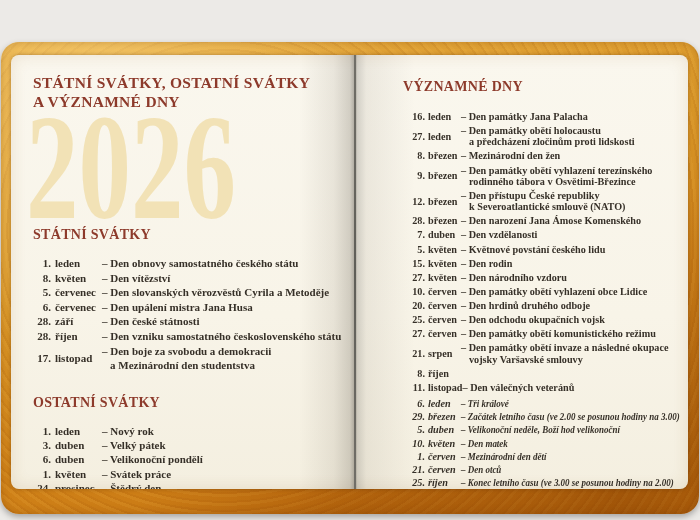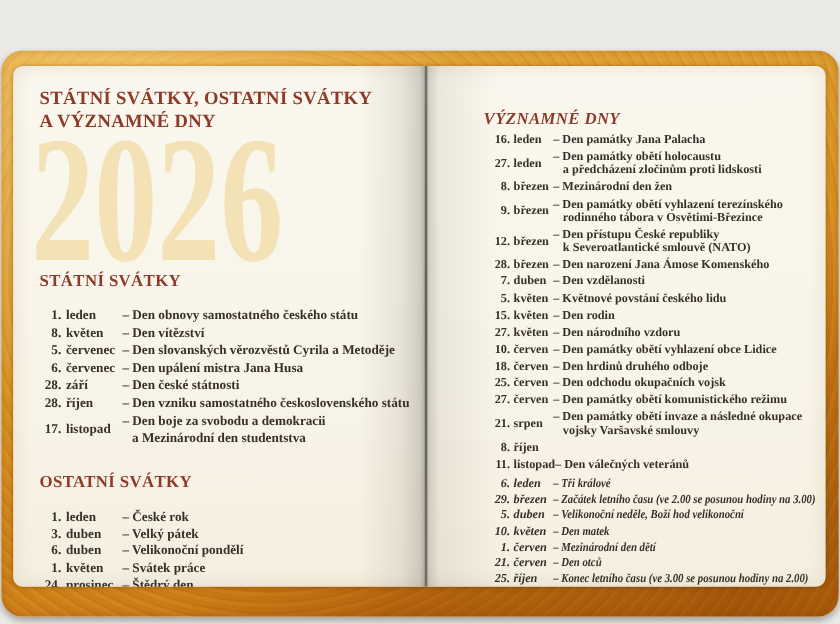--- a/index.html
+++ b/index.html
@@ -63,21 +63,21 @@
     color:#f2e2b6;transform:scaleX(.70);transform-origin:left top;
     letter-spacing:0;white-space:pre;
   }
   .sec-head{
     position:absolute;margin:0;left:22px;
     font-size:14px;line-height:16px;font-weight:bold;letter-spacing:.3px;
     color:#8d3a2b;white-space:pre;
   }
   .h-statni{top:172px;}
   .h-ostatni{top:340px;}
-  .h-vyznamne{left:48px;top:37px;font-style:italic;}
+  .h-vyznamne{left:48px;top:24px;}
 
   .rows{position:absolute;}
   .rows .row{display:flex;align-items:center;}
   .rows .date{flex:0 0 69px;white-space:pre;}
   .rows .num{display:inline-block;width:18px;text-align:right;}
   .rows .mon{padding-left:4px;}
   .rows .desc{flex:1;white-space:pre;padding-left:8px;text-indent:-8px;}
 
   .rows-statni{left:22px;top:201px;width:310px;font-size:11px;line-height:14.6px;font-weight:bold;color:#363028;}
   .rows-ostatni{left:22px;top:369px;width:310px;font-size:11px;line-height:14.2px;font-weight:bold;color:#363028;}
@@ -142,21 +142,21 @@
               <span class="desc">– Den boje za svobodu a demokracii
 a Mezinárodní den studentstva</span>
             </div>
           </div>
 
         <h2 class="sec-head h-ostatni">OSTATNÍ SVÁTKY</h2>
         <div class="rows rows-ostatni">
 
             <div class="row">
               <span class="date"><span class="num">1.</span><span class="mon">leden</span></span>
-              <span class="desc">– České rok</span>
+              <span class="desc">– Nový rok</span>
             </div>
 
             <div class="row">
               <span class="date"><span class="num">3.</span><span class="mon">duben</span></span>
               <span class="desc">– Velký pátek</span>
             </div>
 
             <div class="row">
               <span class="date"><span class="num">6.</span><span class="mon">duben</span></span>
               <span class="desc">– Velikonoční pondělí</span>
@@ -240,21 +240,21 @@
               <span class="date"><span class="num">27.</span><span class="mon">květen</span></span>
               <span class="desc">– Den národního vzdoru</span>
             </div>
 
             <div class="row">
               <span class="date"><span class="num">10.</span><span class="mon">červen</span></span>
               <span class="desc">– Den památky obětí vyhlazení obce Lidice</span>
             </div>
 
             <div class="row">
-              <span class="date"><span class="num">18.</span><span class="mon">červen</span></span>
+              <span class="date"><span class="num">20.</span><span class="mon">červen</span></span>
               <span class="desc">– Den hrdinů druhého odboje</span>
             </div>
 
             <div class="row">
               <span class="date"><span class="num">25.</span><span class="mon">červen</span></span>
               <span class="desc">– Den odchodu okupačních vojsk</span>
             </div>
 
             <div class="row">
               <span class="date"><span class="num">27.</span><span class="mon">červen</span></span>

